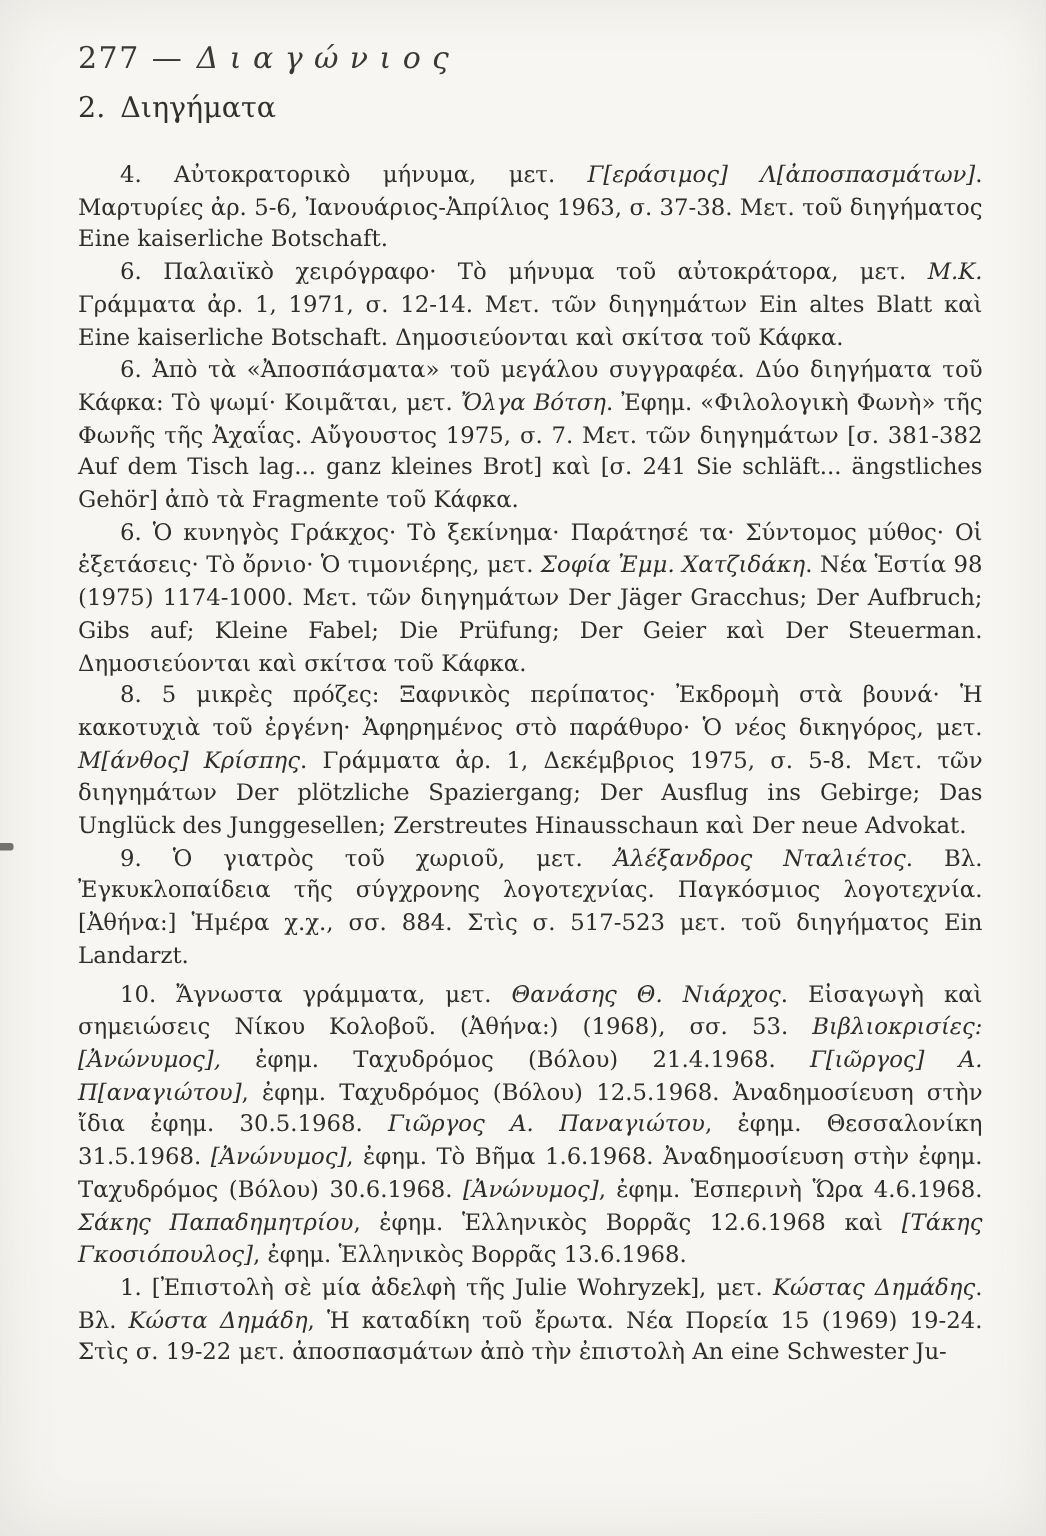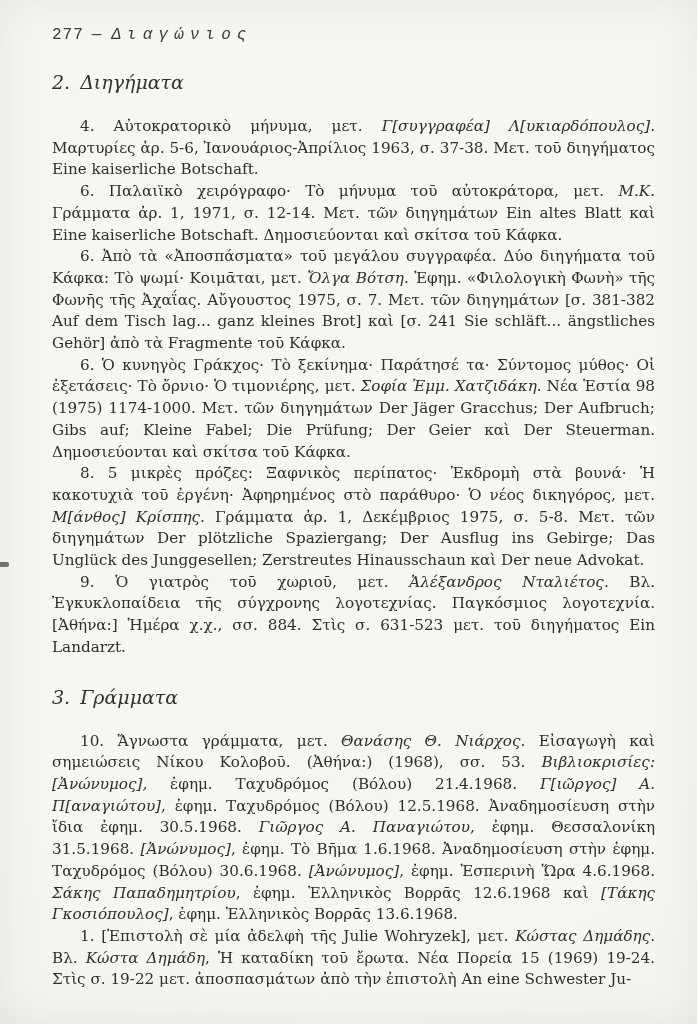--- a/index.html
+++ b/index.html
@@ -18,37 +18,35 @@
     color: #2f2d29;
     box-shadow: inset 0 0 40px rgba(120,118,110,0.12);
   }
   .content {
     position: absolute;
     left: 52px;
     right: 42px;
     top: 26px;
   }
   .running-head {
-    font-size: 16px;
+    font-size: 20px;
     color: #3b3934;
     margin: 0 0 0 0;
     white-space: nowrap;
-    font-family: Liberation Mono, monospace;
   }
   .running-head .pnum { letter-spacing: 1px; }
   .running-head .sep { margin: 0 10px 0 8px; }
   .running-head .jtitle {
     letter-spacing: 0.38em;
     font-style: italic;
   }
   .section-heading {
-    font-style: italic;
     font-size: 19px;
     color: #33312c;
-    margin: 27px 0 23px 0;
+    margin: 11px 0 23px 0;
     font-weight: normal;
   }
   .section-heading .snum { margin-right: 10px; }
   .entries { margin: 0; }
   .entry {
     margin: 0;
     font-size: 15.2px;
     line-height: 21.7px;
     text-align: justify;
     text-indent: 28px;
@@ -77,33 +75,30 @@
 
     <p class="running-head">
       <span class="pnum">277</span><span class="sep">—</span><span class="jtitle">Διαγώνιος</span>
     </p>
 
     <div class="section-block">
       <h2 class="section-heading">
         <span class="snum">2.</span><span>Διηγήματα</span>
       </h2>
       <div class="entries">
-          <p class="entry"><span>4. Αὐτοκρατορικὸ μήνυμα, μετ. </span><em>Γ[συγγραφέα] Λ[υκιαρδόπουλος]</em><span>. Μαρτυρίες ἀρ. 5-6, Ἰανουάριος-Ἀπρίλιος 1963, σ. 37-38. Μετ. τοῦ διηγήματος Eine kaiserliche Botschaft.</span></p>
+          <p class="entry"><span>4. Αὐτοκρατορικὸ μήνυμα, μετ. </span><em>Γ[εράσιμος] Λ[ἀποσπασμάτων]</em><span>. Μαρτυρίες ἀρ. 5-6, Ἰανουάριος-Ἀπρίλιος 1963, σ. 37-38. Μετ. τοῦ διηγήματος Eine kaiserliche Botschaft.</span></p>
           <p class="entry"><span>6. Παλαιϊκὸ χειρόγραφο· Τὸ μήνυμα τοῦ αὐτοκράτορα, μετ. </span><em>Μ.Κ.</em><span> Γράμματα ἀρ. 1, 1971, σ. 12-14. Μετ. τῶν διηγημάτων Ein altes Blatt καὶ Eine kaiserliche Botschaft. Δημοσιεύονται καὶ σκίτσα τοῦ Κάφκα.</span></p>
           <p class="entry"><span>6. Ἀπὸ τὰ «Ἀποσπάσματα» τοῦ μεγάλου συγγραφέα. Δύο διηγήματα τοῦ Κάφκα: Τὸ ψωμί· Κοιμᾶται, μετ. </span><em>Ὄλγα Βότση</em><span>. Ἐφημ. «Φιλολογικὴ Φωνὴ» τῆς Φωνῆς τῆς Ἀχαΐας. Αὔγουστος 1975, σ. 7. Μετ. τῶν διηγημάτων [σ. 381-382 Auf dem Tisch lag... ganz kleines Brot] καὶ [σ. 241 Sie schläft... ängstliches Gehör] ἀπὸ τὰ Fragmente τοῦ Κάφκα.</span></p>
           <p class="entry"><span>6. Ὁ κυνηγὸς Γράκχος· Τὸ ξεκίνημα· Παράτησέ τα· Σύντομος μύθος· Οἱ ἐξετάσεις· Τὸ ὄρνιο· Ὁ τιμονιέρης, μετ. </span><em>Σοφία Ἐμμ. Χατζιδάκη</em><span>. Νέα Ἑστία 98 (1975) 1174-1000. Μετ. τῶν διηγημάτων Der Jäger Gracchus; Der Aufbruch; Gibs auf; Kleine Fabel; Die Prüfung; Der Geier καὶ Der Steuerman. Δημοσιεύονται καὶ σκίτσα τοῦ Κάφκα.</span></p>
           <p class="entry"><span>8. 5 μικρὲς πρόζες: Ξαφνικὸς περίπατος· Ἐκδρομὴ στὰ βουνά· Ἡ κακοτυχιὰ τοῦ ἐργένη· Ἀφηρημένος στὸ παράθυρο· Ὁ νέος δικηγόρος, μετ. </span><em>Μ[άνθος] Κρίσπης</em><span>. Γράμματα ἀρ. 1, Δεκέμβριος 1975, σ. 5-8. Μετ. τῶν διηγημάτων Der plötzliche Spaziergang; Der Ausflug ins Gebirge; Das Unglück des Junggesellen; Zerstreutes Hinausschaun καὶ Der neue Advokat.</span></p>
-          <p class="entry"><span>9. Ὁ γιατρὸς τοῦ χωριοῦ, μετ. </span><em>Ἀλέξανδρος Νταλιέτος</em><span>. Βλ. Ἐγκυκλοπαίδεια τῆς σύγχρονης λογοτεχνίας. Παγκόσμιος λογοτεχνία. [Ἀθήνα:] Ἡμέρα χ.χ., σσ. 884. Στὶς σ. 631-523 μετ. τοῦ διηγήματος Ein Landarzt.</span></p>
+          <p class="entry"><span>9. Ὁ γιατρὸς τοῦ χωριοῦ, μετ. </span><em>Ἀλέξανδρος Νταλιέτος</em><span>. Βλ. Ἐγκυκλοπαίδεια τῆς σύγχρονης λογοτεχνίας. Παγκόσμιος λογοτεχνία. [Ἀθήνα:] Ἡμέρα χ.χ., σσ. 884. Στὶς σ. 517-523 μετ. τοῦ διηγήματος Ein Landarzt.</span></p>
         </div>
     </div>
 
     <div class="section-block">
-      <h2 class="section-heading">
-        <span class="snum">3.</span><span>Γράμματα</span>
-      </h2>
       <div class="entries">
           <p class="entry"><span>10. Ἄγνωστα γράμματα, μετ. </span><em>Θανάσης Θ. Νιάρχος</em><span>. Εἰσαγωγὴ καὶ σημειώσεις Νίκου Κολοβοῦ. (Ἀθήνα:) (1968), σσ. 53. </span><em>Βιβλιοκρισίες: [Ἀνώνυμος],</em><span> ἐφημ. Ταχυδρόμος (Βόλου) 21.4.1968. </span><em>Γ[ιῶργος] Α. Π[αναγιώτου]</em><span>, ἐφημ. Ταχυδρόμος (Βόλου) 12.5.1968. Ἀναδημοσίευση στὴν ἴδια ἐφημ. 30.5.1968. </span><em>Γιῶργος Α. Παναγιώτου</em><span>, ἐφημ. Θεσσαλονίκη 31.5.1968. </span><em>[Ἀνώνυμος]</em><span>, ἐφημ. Τὸ Βῆμα 1.6.1968. Ἀναδημοσίευση στὴν ἐφημ. Ταχυδρόμος (Βόλου) 30.6.1968. </span><em>[Ἀνώνυμος]</em><span>, ἐφημ. Ἑσπερινὴ Ὥρα 4.6.1968. </span><em>Σάκης Παπαδημητρίου</em><span>, ἐφημ. Ἑλληνικὸς Βορρᾶς 12.6.1968 καὶ </span><em>[Τάκης Γκοσιόπουλος]</em><span>, ἐφημ. Ἑλληνικὸς Βορρᾶς 13.6.1968.</span></p>
           <p class="entry"><span>1. [Ἐπιστολὴ σὲ μία ἀδελφὴ τῆς Julie Wohryzek], μετ. </span><em>Κώστας Δημάδης</em><span>. Βλ. </span><em>Κώστα Δημάδη</em><span>, Ἡ καταδίκη τοῦ ἔρωτα. Νέα Πορεία 15 (1969) 19-24. Στὶς σ. 19-22 μετ. ἀποσπασμάτων ἀπὸ τὴν ἐπιστολὴ An eine Schwester Ju-</span></p>
         </div>
     </div>
 
   </div>
 </div>
 
 </body></html>

